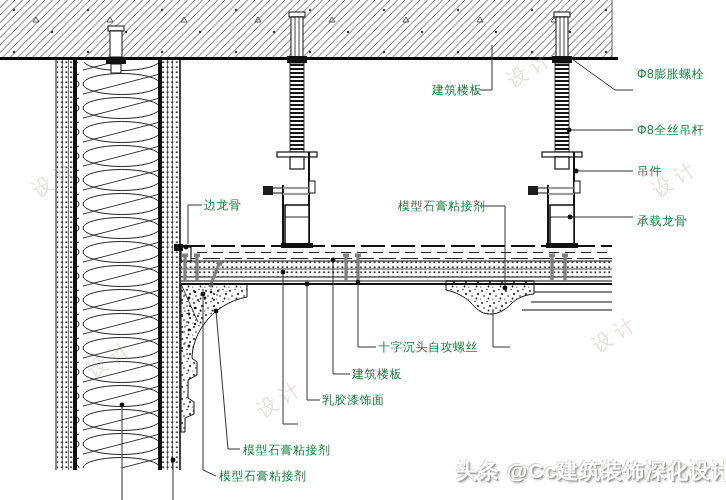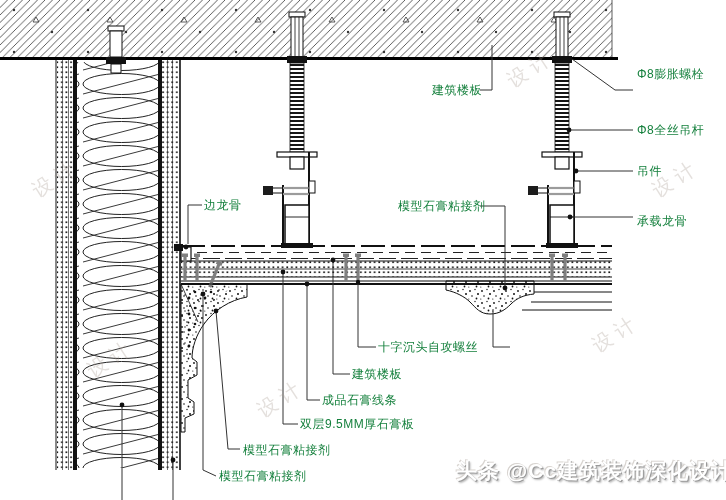--- a/index.html
+++ b/index.html
@@ -207,22 +207,21 @@
 
 <div class="lbl" style="left:432px;top:84px">建筑楼板</div>
 <div class="lbl" style="left:637px;top:68px">Φ8膨胀螺栓</div>
 <div class="lbl" style="left:637px;top:124px">Φ8全丝吊杆</div>
 <div class="lbl" style="left:637px;top:165px">吊件</div>
 <div class="lbl" style="left:637px;top:215px">承载龙骨</div>
 <div class="lbl" style="left:204px;top:199px">边龙骨</div>
 <div class="lbl" style="left:398px;top:200px">模型石膏粘接剂</div>
 <div class="lbl" style="left:378px;top:341px">十字沉头自攻螺丝</div>
 <div class="lbl" style="left:352px;top:368px">建筑楼板</div>
-<div class="lbl" style="left:322px;top:394px">成品石膏线条</div>
-<div class="lbl" style="left:300px;top:418px">双层9.5MM厚石膏板</div>
+<div class="lbl" style="left:322px;top:394px">乳胶漆饰面</div>
 <div class="lbl" style="left:243px;top:444px">模型石膏粘接剂</div>
 <div class="lbl" style="left:219px;top:470px">模型石膏粘接剂</div>
 
 <div class="wm" style="left:30px;top:165px">设计</div>
 <div class="wm" style="left:85px;top:345px">设计</div>
 <div class="wm" style="left:505px;top:55px">设计</div>
 <div class="wm" style="left:650px;top:165px">设计</div>
 <div class="wm" style="left:255px;top:385px">设计</div>
 <div class="wm" style="left:590px;top:320px">设计</div>
 

